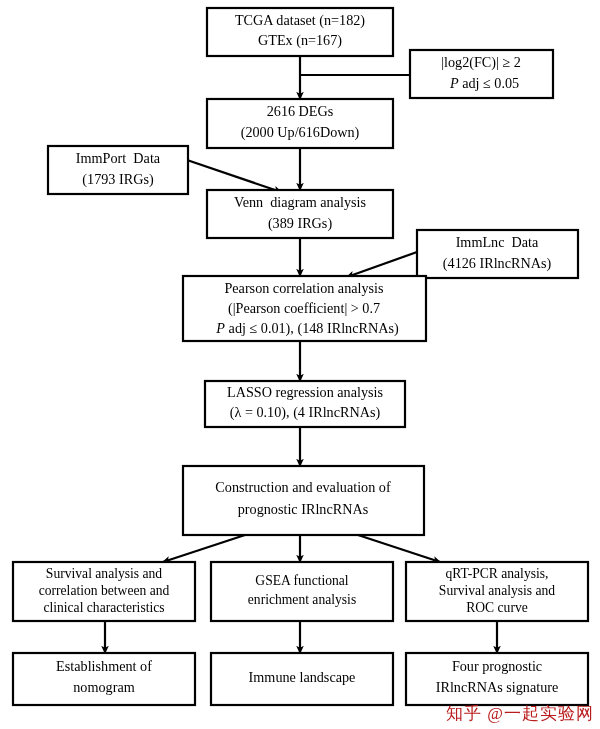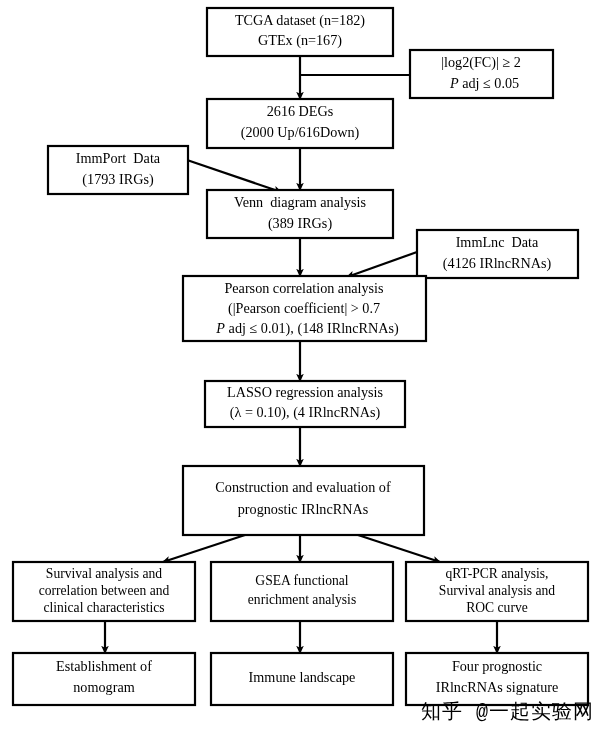--- a/index.html
+++ b/index.html
@@ -48,23 +48,23 @@
   .box-text.small {
     font-size: 13.6px;
   }
   .ital {
     font-style: italic;
   }
   .watermark {
     position: absolute;
     right: 6px;
     bottom: 4px;
-    font-family: Liberation Mono, monospace;
-    font-size: 20px;
-    color: #000000;
+    font-family: Liberation Serif, serif;
+    font-size: 17px;
+    color: #b91c1c;
     letter-spacing: 1px;
     user-select: none;
     pointer-events: none;
     white-space: nowrap;
   }
 </style>
 </head>
 <body>
 
 <div id="flow-root">

